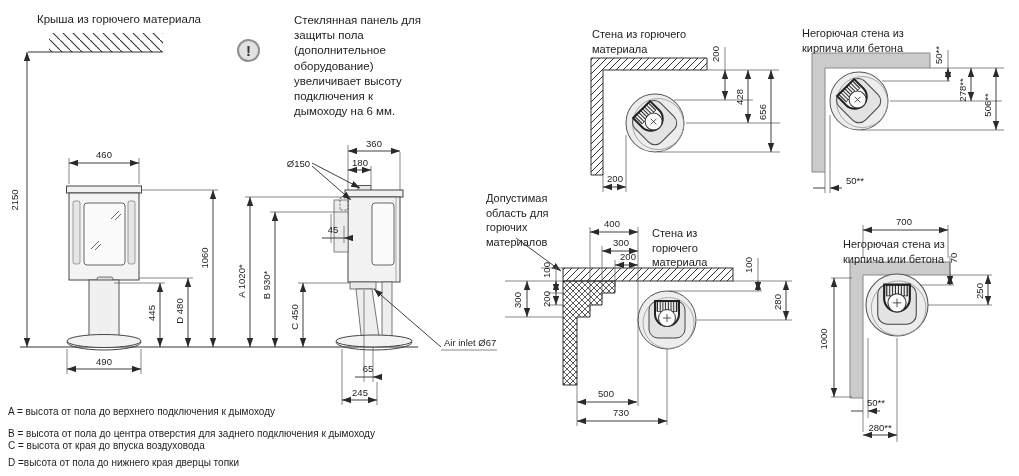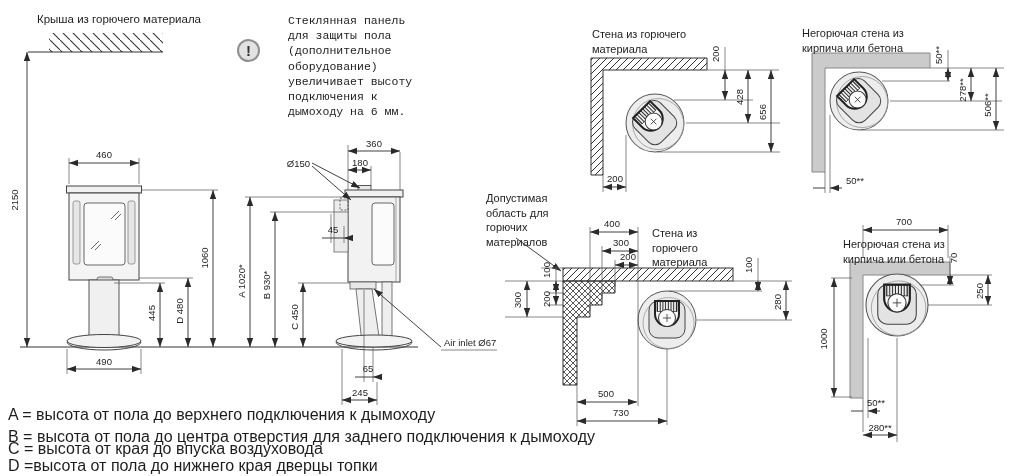--- a/index.html
+++ b/index.html
@@ -1,19 +1,19 @@
 <!DOCTYPE html>
 <html><head>
 <meta charset="utf-8">
 <style>
   html,body{margin:0;padding:0;background:#fff;}
   #canvas{position:relative;width:1019px;height:476px;background:#fff;overflow:hidden;
           font-family:"Liberation Sans","DejaVu Sans",sans-serif;color:#1d1d1d;}
   .lbl{position:absolute;font-size:11.5px;line-height:1.32;color:#1d1d1d;}
-  .legend-line{position:absolute;left:8px;font-size:16px;color:#1d1d1d;white-space:nowrap;}
+  .legend-line{position:absolute;left:8px;font-size:10px;color:#1d1d1d;white-space:nowrap;}
   .warn{position:absolute;left:237px;top:39px;width:23px;height:23px;border-radius:50%;
         background:#e2e2e2;border:2px solid #8f8f8f;display:flex;align-items:center;justify-content:center;
         font-weight:bold;font-size:15px;color:#333;box-sizing:border-box;}
   svg{position:absolute;left:0;top:0;}
   text{font-family:"Liberation Sans","DejaVu Sans",sans-serif;font-size:9.5px;fill:#1d1d1d;}
   .ext{stroke:#555;stroke-width:.7;fill:none;}
   .dim{stroke:#2a2a2a;stroke-width:.9;fill:none;}
   .out{stroke:#333;stroke-width:1;fill:none;}
 </style>
 </head>
@@ -194,21 +194,21 @@
     <text x="876" y="406" text-anchor="middle">50**</text>
     <line class="dim" x1="863" y1="435" x2="897" y2="435" marker-start="url(#ar)" marker-end="url(#ar)"></line>
     <text x="880" y="431" text-anchor="middle">280**</text>
   </g>
 </svg>
 
 <div class="lbl" style="left:37px;top:12px;width:220px;">Крыша из горючего материала</div>
 <div class="warn">
       <span>!</span>
     </div>
-<div class="lbl" style="left:288px;top:13px;width:133px;font-family:Liberation Mono, monospace;">Стеклянная панель для защиты пола (дополнительное оборудование) увеличивает высоту подключения к дымоходу на 6 мм.</div>
+<div class="lbl" style="left:294px;top:13px;width:133px;">Стеклянная панель для защиты пола (дополнительное оборудование) увеличивает высоту подключения к дымоходу на 6 мм.</div>
 <div class="lbl" style="left:592px;top:27px;width:125px;font-size:11px;">Стена из горючего материала</div>
 <div class="lbl" style="left:802px;top:26px;width:135px;font-size:11px;">Негорючая стена из кирпича или бетона</div>
 <div class="lbl" style="left:486px;top:191px;width:86px;font-size:11px;">Допустимая область для горючих материалов</div>
 <div class="lbl" style="left:652px;top:226px;width:80px;font-size:11px;">Стена из горючего материала</div>
 <div class="lbl" style="left:843px;top:237px;width:132px;font-size:11px;">Негорючая стена из кирпича или бетона</div>
 
 <div class="legend-line" style="top:406px;">A = высота от пола до верхнего подключения к дымоходу</div>
 <div class="legend-line" style="top:428px;">B = высота от пола до центра отверстия для заднего подключения к дымоходу</div>
 <div class="legend-line" style="top:440px;">C = высота от края до впуска воздуховода</div>
 <div class="legend-line" style="top:457px;">D =высота от пола до нижнего края дверцы топки</div>

